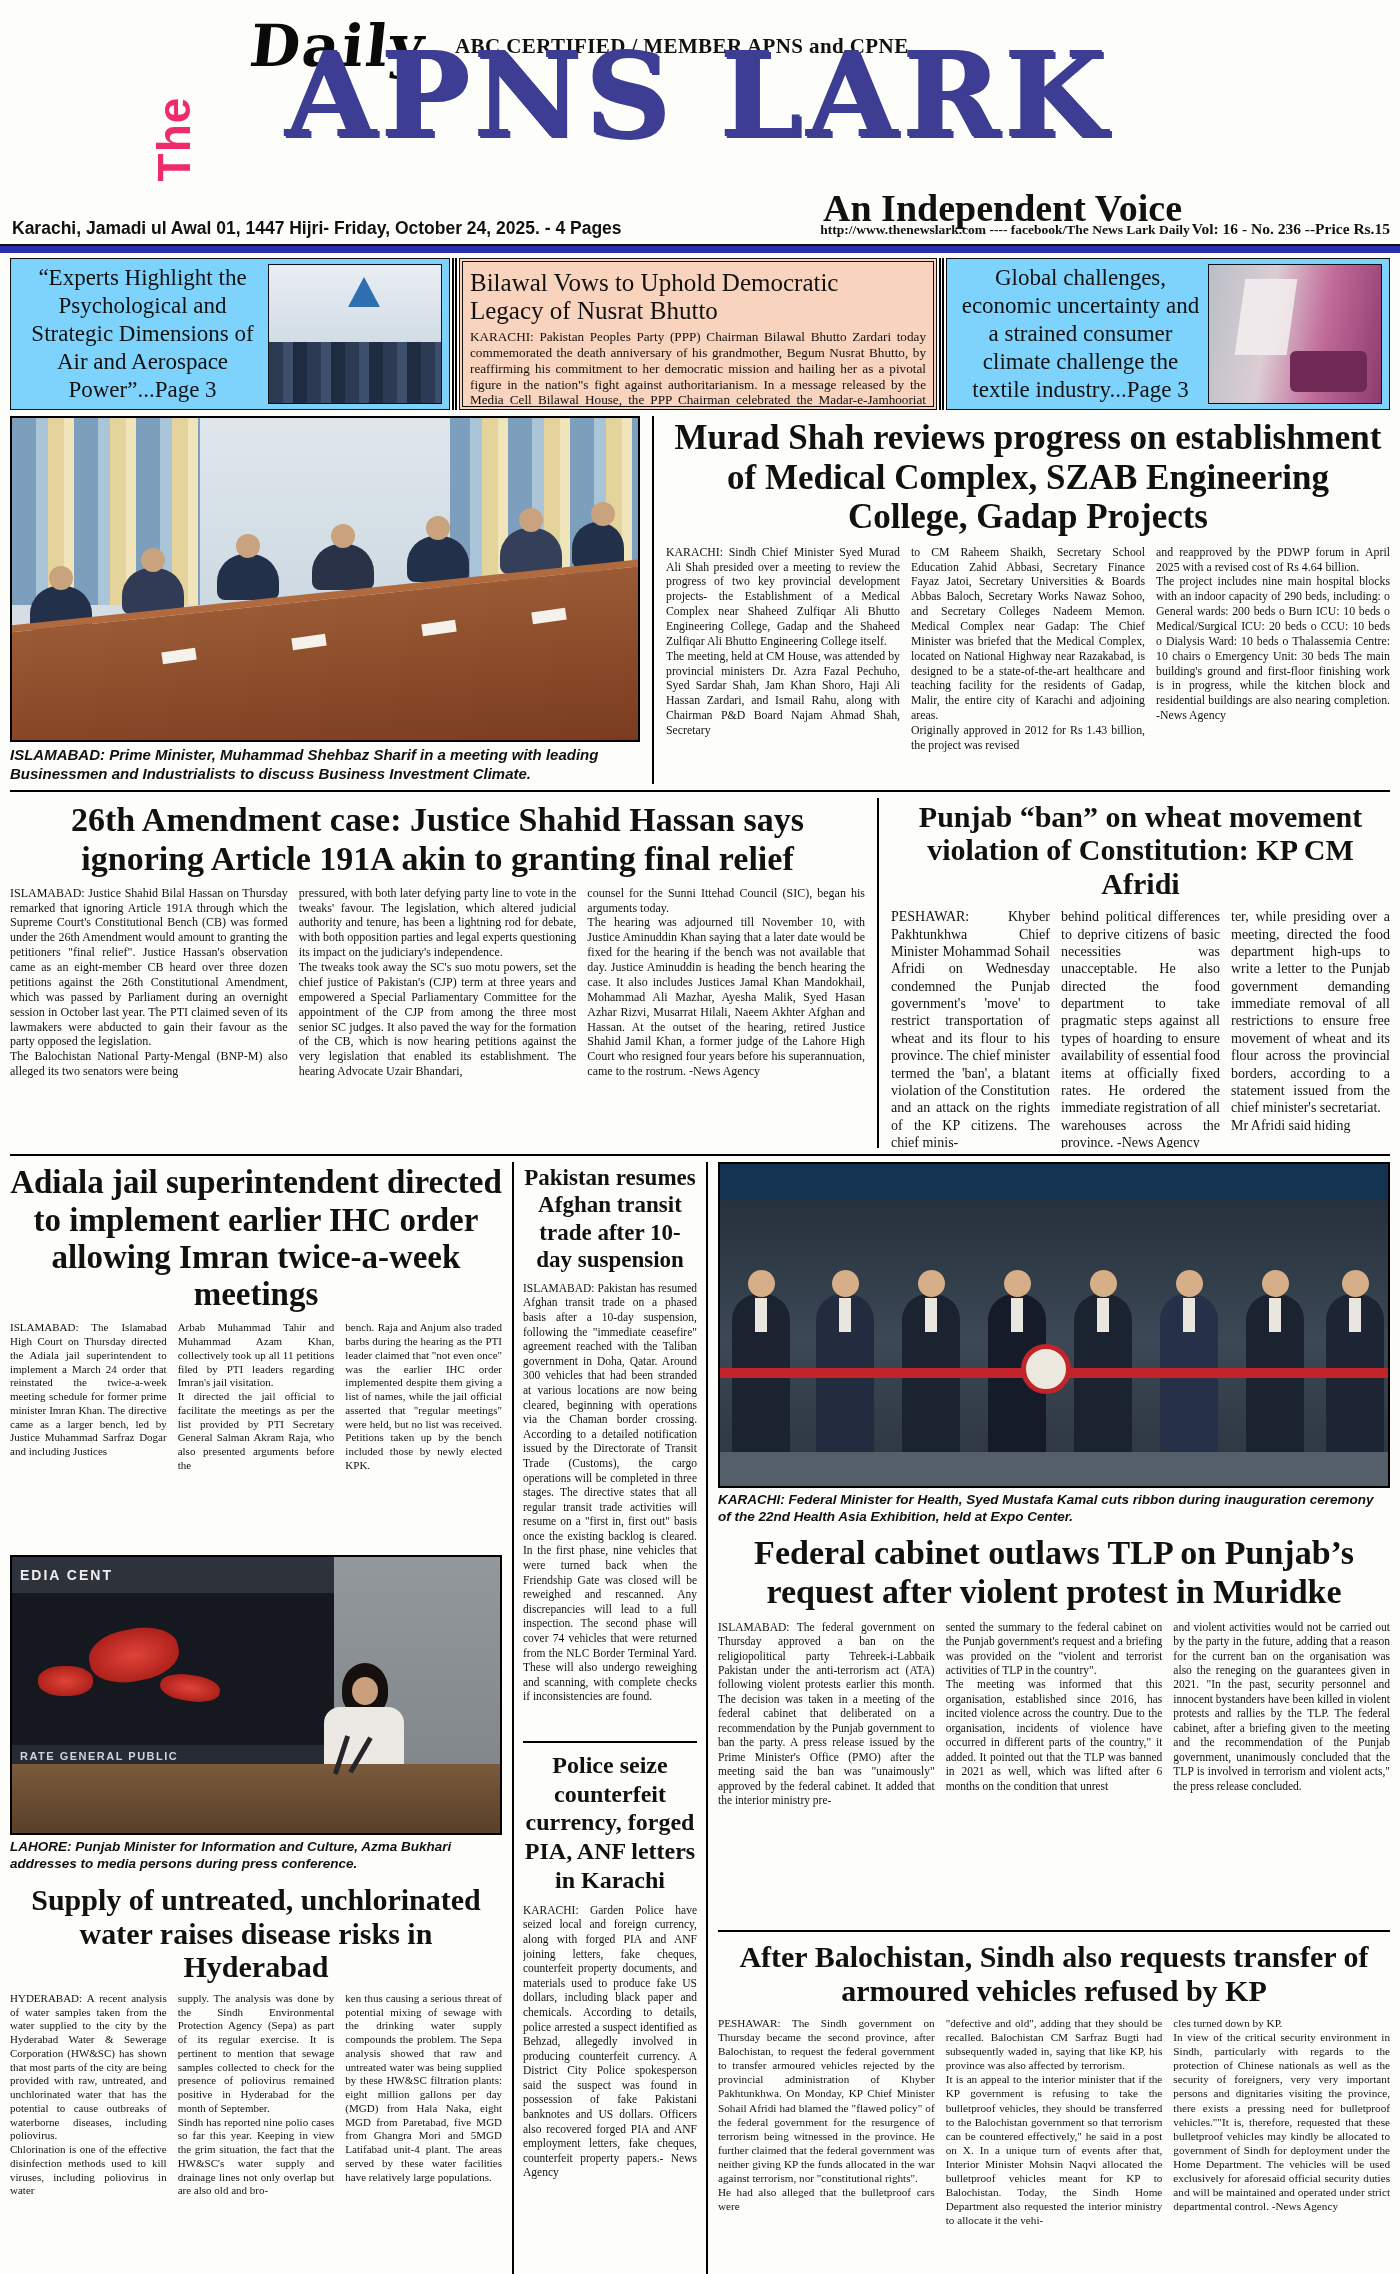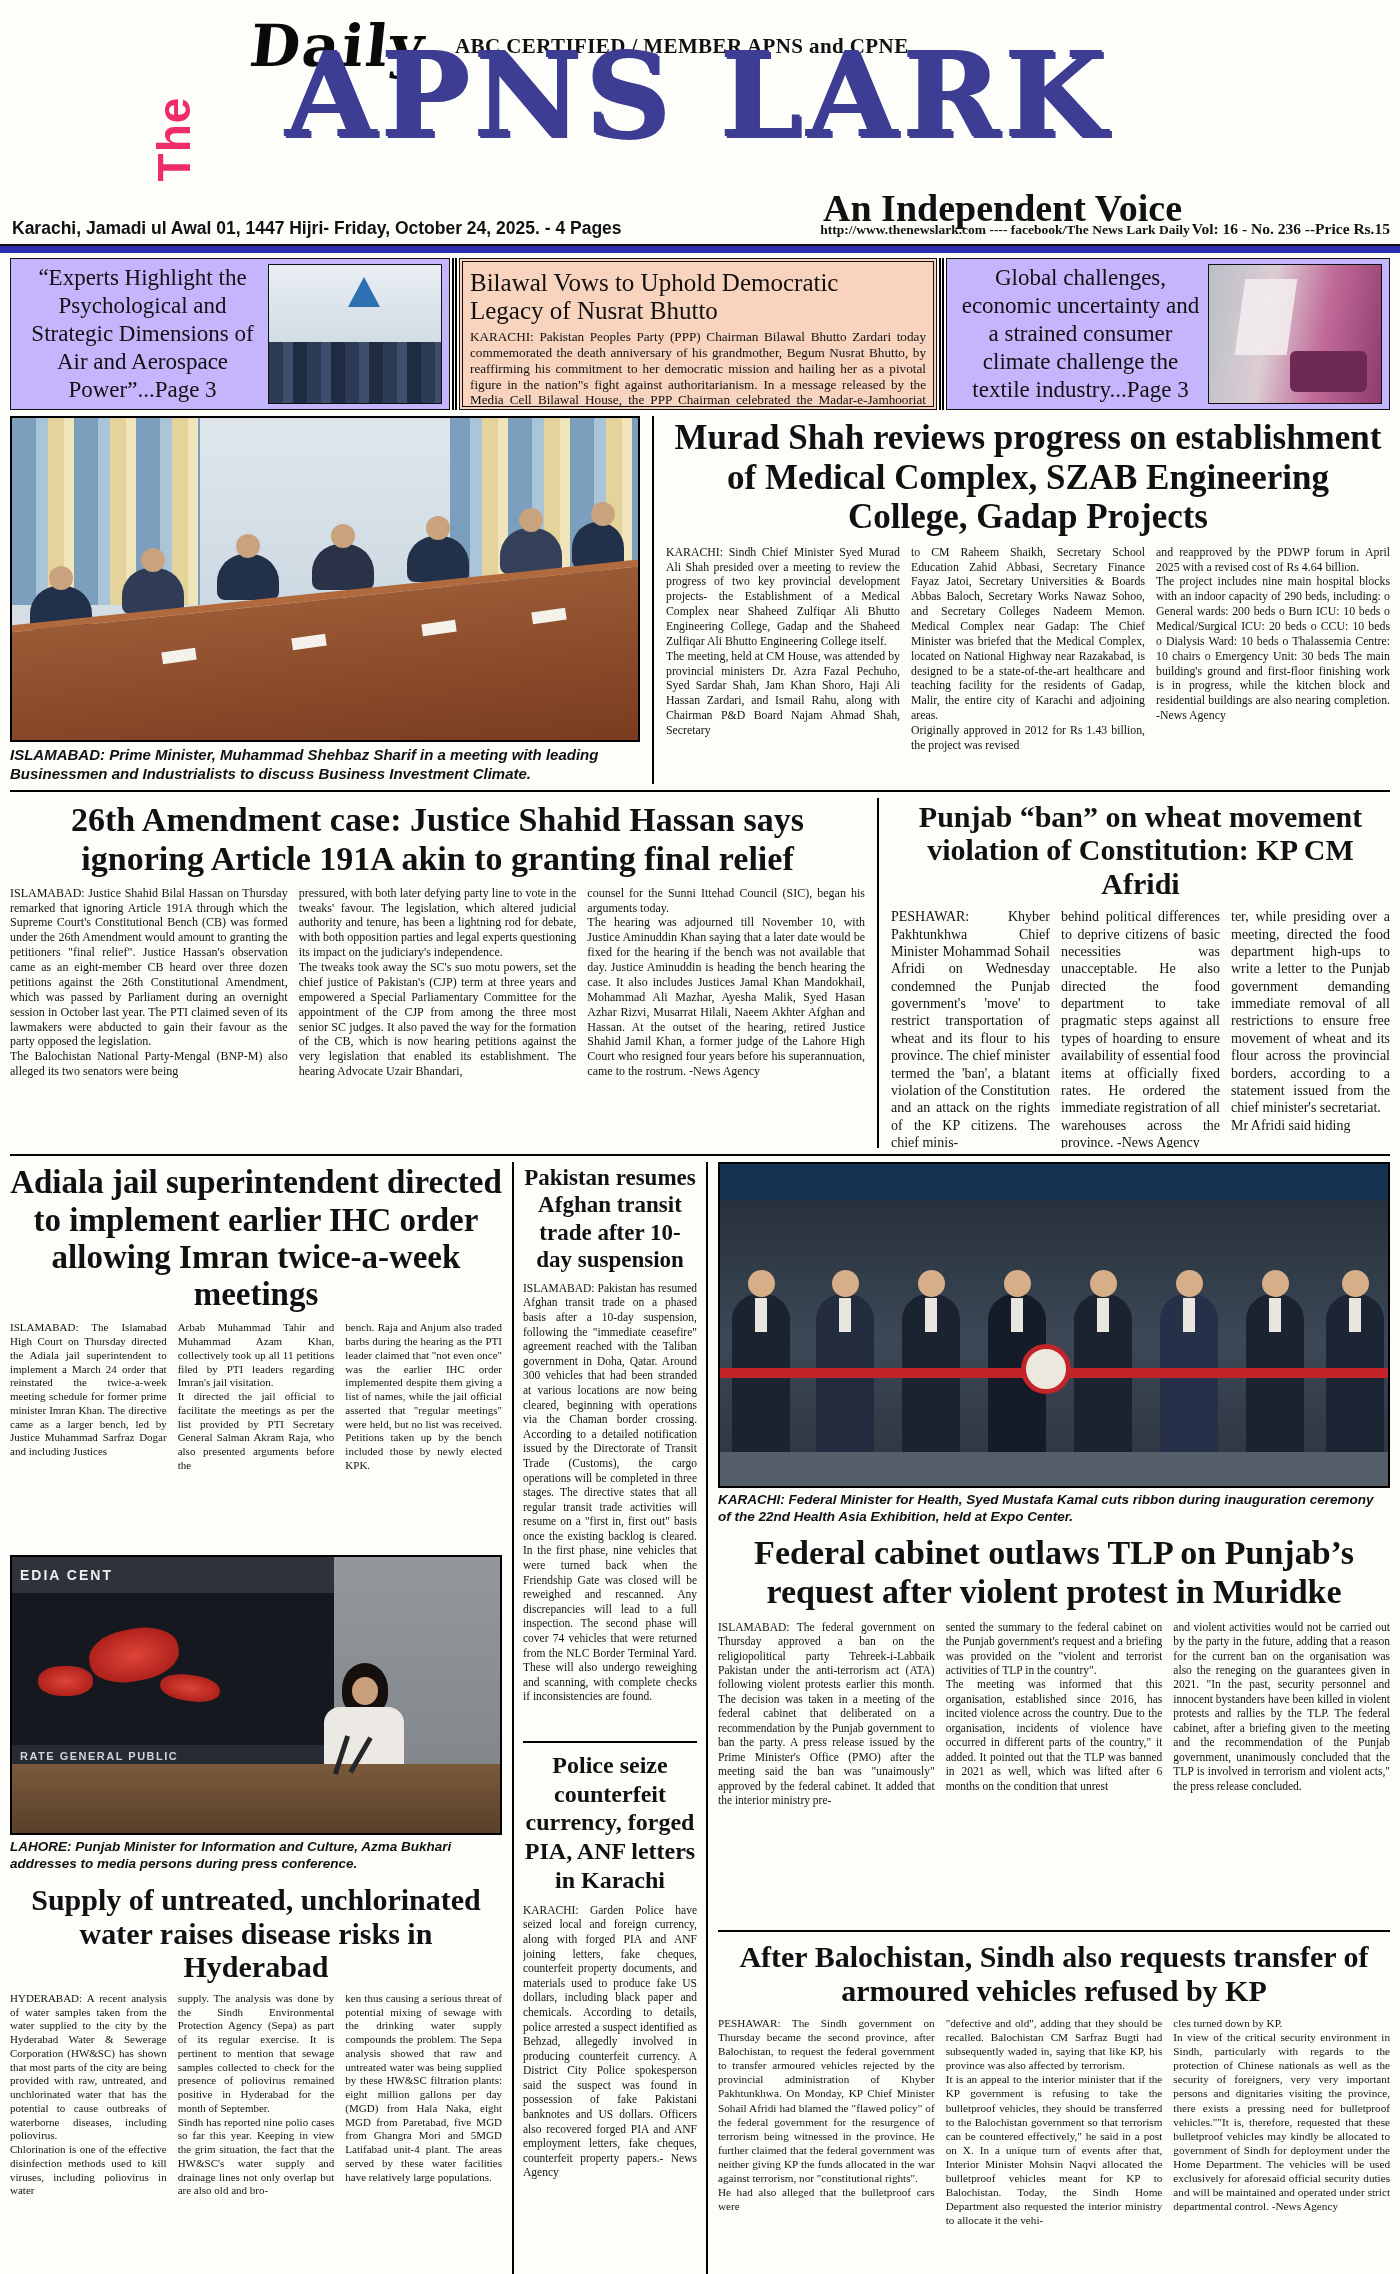--- a/index.html
+++ b/index.html
@@ -19,21 +19,21 @@
   .m-tagline{position:absolute;right:218px;top:186px;font:bold 38px "Liberation Serif",serif;}
   .m-dateline{position:absolute;left:12px;top:218px;font:bold 17.5px "Liberation Sans",sans-serif;}
   .m-web{position:absolute;left:770px;top:222px;width:470px;text-align:center;
          font:bold 13.5px "Liberation Serif",serif;}
   .m-vol{position:absolute;right:10px;top:220px;font:bold 15.5px "Liberation Serif",serif;}
   .m-rule{position:absolute;bottom:0;left:0;right:0;height:7px;background:#2c2cb0;border-top:2px solid #111;}
   
   .promo-row{display:grid;grid-template-columns:440px 9px 478px 9px 1fr;margin:5px 10px 4px 10px;height:152px;}
   .promo-sep{border-left:2px solid #000;border-right:2px solid #000;margin:0 2px;}
   .promo-box{border:1.5px solid #111;padding:5px 7px;overflow:hidden;}
-  .promo-green{background:#c4b5fd;display:flex;gap:1px;}
+  .promo-green{background:#7dd3fc;display:flex;gap:1px;}
   .promo-pink{background:#f8d3bd;border:4px double #111;}
   .promo-text{font:23px/1.22 "Liberation Serif",serif;text-align:center;align-self:center;flex:1;}
   .promo-img{flex:0 0 172px;border:1.5px solid #111;position:relative;overflow:hidden;}
   .pr-img-af{background:linear-gradient(#e9eef3,#cfdbe4 60%,#b9c8d4);}
   .pr-img-af:before{content:"";position:absolute;left:46%;top:12px;border-left:16px solid transparent;
       border-right:16px solid transparent;border-bottom:30px solid #2e6fb2;}
   .pr-img-af:after{content:"";position:absolute;left:0;right:0;bottom:0;height:44%;
       background:repeating-linear-gradient(90deg,#2c3a54 0 14px,#3e4f6e 14px 24px,#1f2b40 24px 38px);}
   .pr-img-tx{background:linear-gradient(100deg,#b9bfc7,#dccdd3 35%,#c06a98 65%,#8d3b6e);}
   .pr-img-tx:before{content:"";position:absolute;left:18%;top:10%;width:30%;height:55%;

